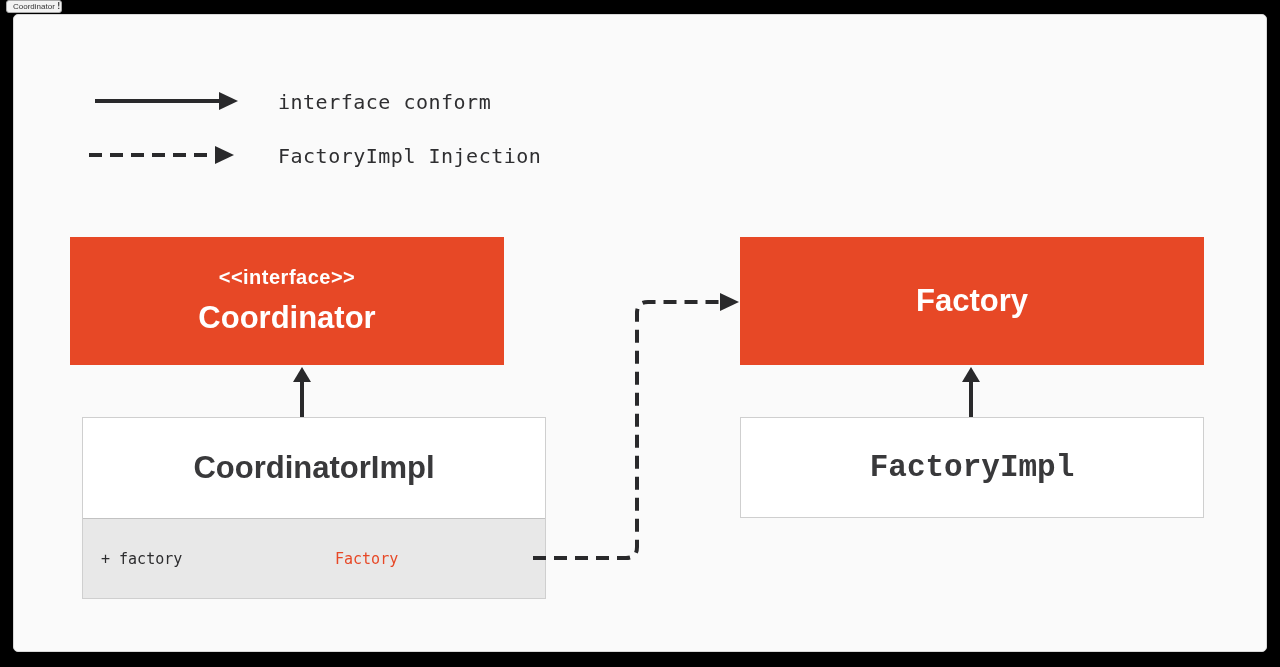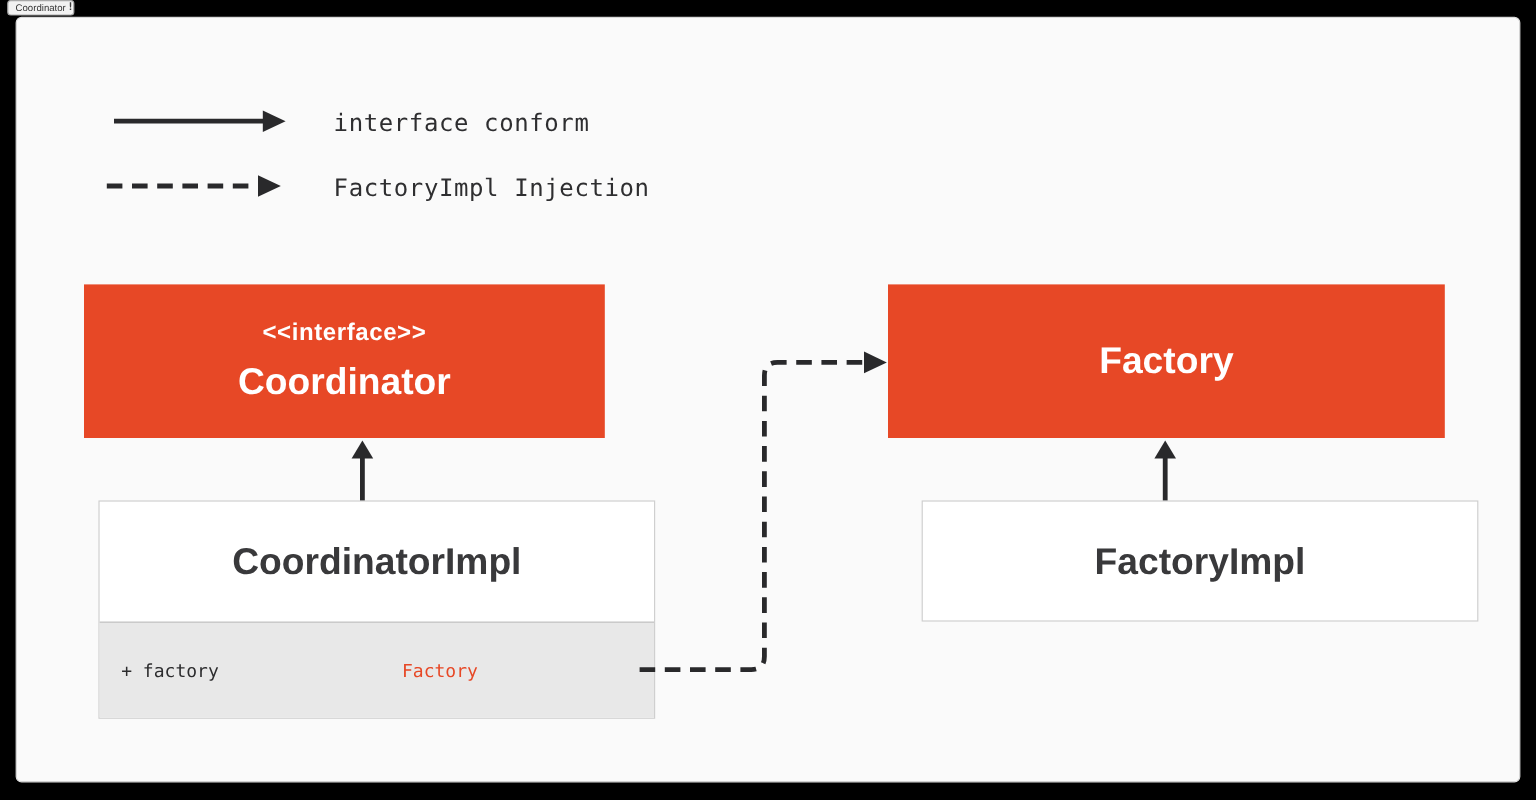--- a/index.html
+++ b/index.html
@@ -66,21 +66,21 @@
     font-family:"DejaVu Sans Mono","Liberation Mono",monospace;font-size:15px;
   }
   .attr-label{color:#2C2C2E;padding-left:18px;}
   .attr-type{position:absolute;left:252px;color:var(--accent);}
 
   #coordinator-box{left:70px;top:237px;width:434px;height:128px;}
   #factory-box{left:740px;top:237px;width:464px;height:128px;}
   #coordinator-impl{left:70px;top:417px;width:464px;margin-left:12px;}
   #coordinator-impl .impl-header{height:100px;}
   #coordinator-impl .attr-section{height:80px;}
-  #factory-impl{left:768px;top:417px;width:464px;height:101px;}
+  #factory-impl{left:740px;top:417px;width:464px;height:101px;font-family:Liberation Mono, monospace;}
   #factory-impl .impl-header{height:100%;}
 
   
   svg.connectors{position:absolute;inset:0;width:1280px;height:667px;pointer-events:none;z-index:3;}
   svg.connectors .ln{stroke:var(--stroke);stroke-width:4;fill:none;}
   svg.connectors .dash{stroke-dasharray:13 8;}
   svg.connectors .head{fill:var(--stroke);stroke:none;}
 </style>
 </head>
 <body>

